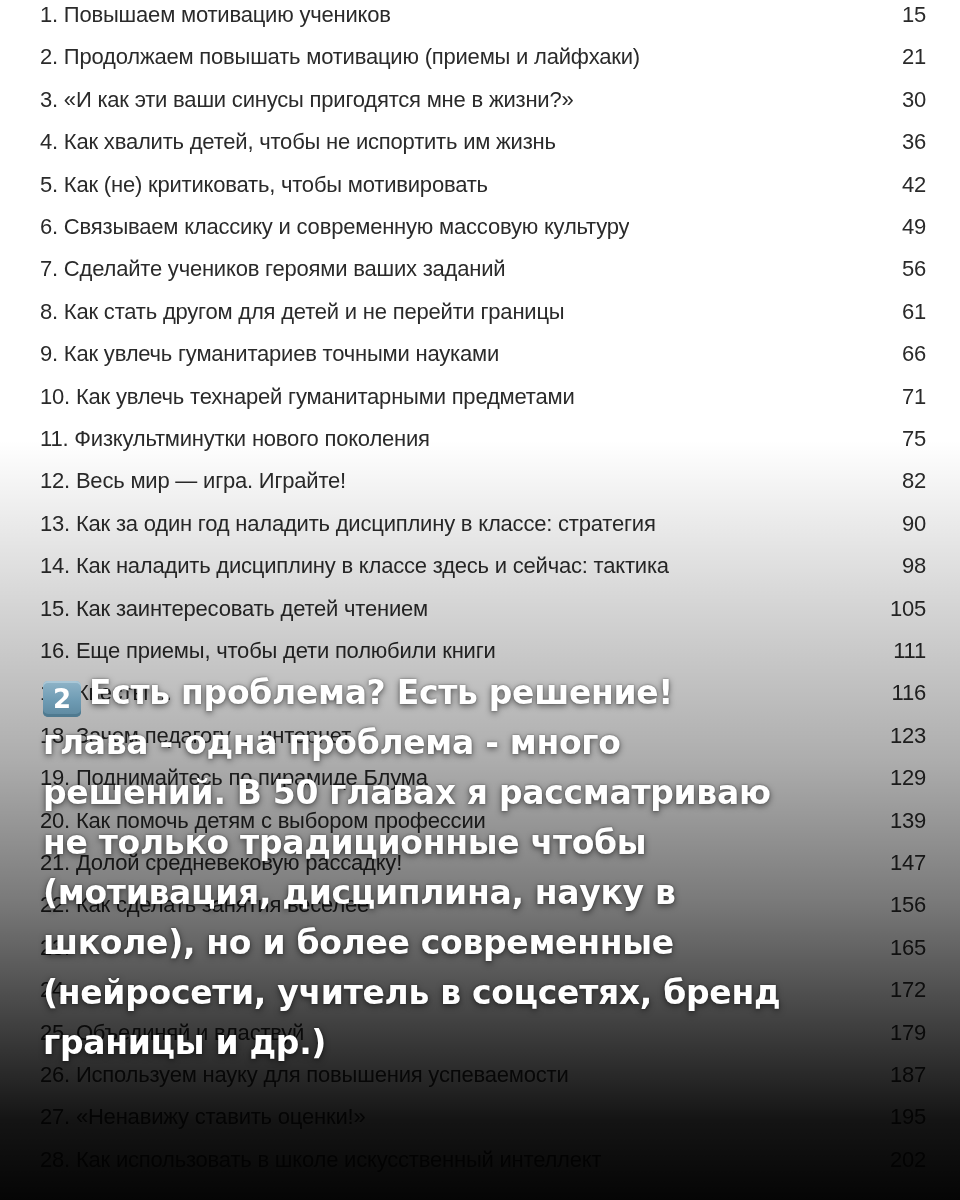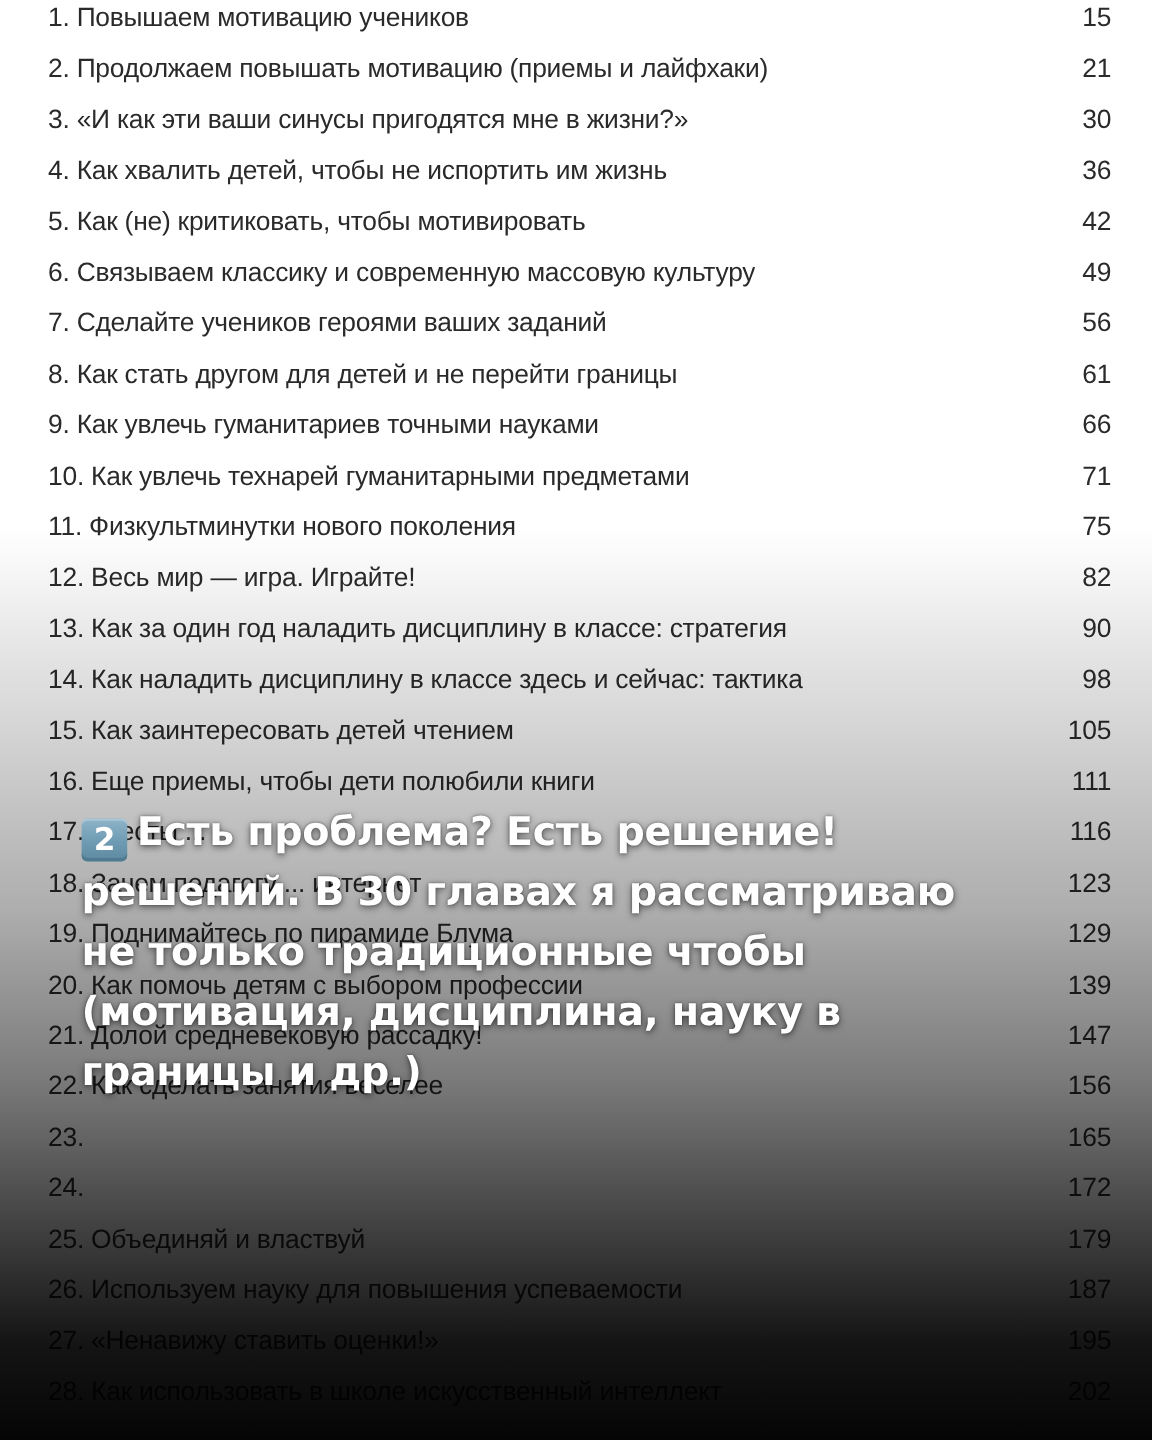--- a/index.html
+++ b/index.html
@@ -58,21 +58,21 @@
         rgba(0,0,0,0.06) 500px,
         rgba(0,0,0,0.18) 620px,
         rgba(0,0,0,0.32) 760px,
         rgba(0,0,0,0.52) 900px,
         rgba(0,0,0,0.74) 1020px,
         rgba(0,0,0,0.92) 1120px,
         rgba(0,0,0,0.98) 1200px);
     }
     .overlay-text {
       position: absolute;
-      left: 68px;
+      left: 43px;
       top: 668px;
       width: 850px;
       font-family: "DejaVu Sans", sans-serif;
       font-size: 33px;
       line-height: 50px;
       font-weight: bold;
       color: #ffffff;
       text-shadow: 0 2px 6px rgba(0,0,0,0.55), 0 0 2px rgba(0,0,0,0.4);
       letter-spacing: -0.3px;
     }
@@ -208,18 +208,21 @@
         <span class="toc-page">195</span>
       </div>
       <div class="toc-row" style="top: 1138.8px;">
         <span class="toc-title">28. Как использовать в школе искусственный интеллект</span>
         <span class="toc-page">202</span>
       </div>
     </div>
   <div class="shade"></div>
   <div class="overlay-text">
     <div><span class="keycap">2</span><span>Есть проблема? Есть решение!</span></div>
-    <div>решений. В 30 главах я рассматриваю</div>
+    <div>глава - одна проблема - много</div>
+    <div>решений. В 50 главах я рассматриваю</div>
     <div>не только традиционные чтобы</div>
     <div>(мотивация, дисциплина, науку в</div>
+    <div>школе), но и более современные</div>
+    <div>(нейросети, учитель в соцсетях, бренд</div>
     <div>границы и др.)</div>
   </div>
 </div>
 
 </body></html>

